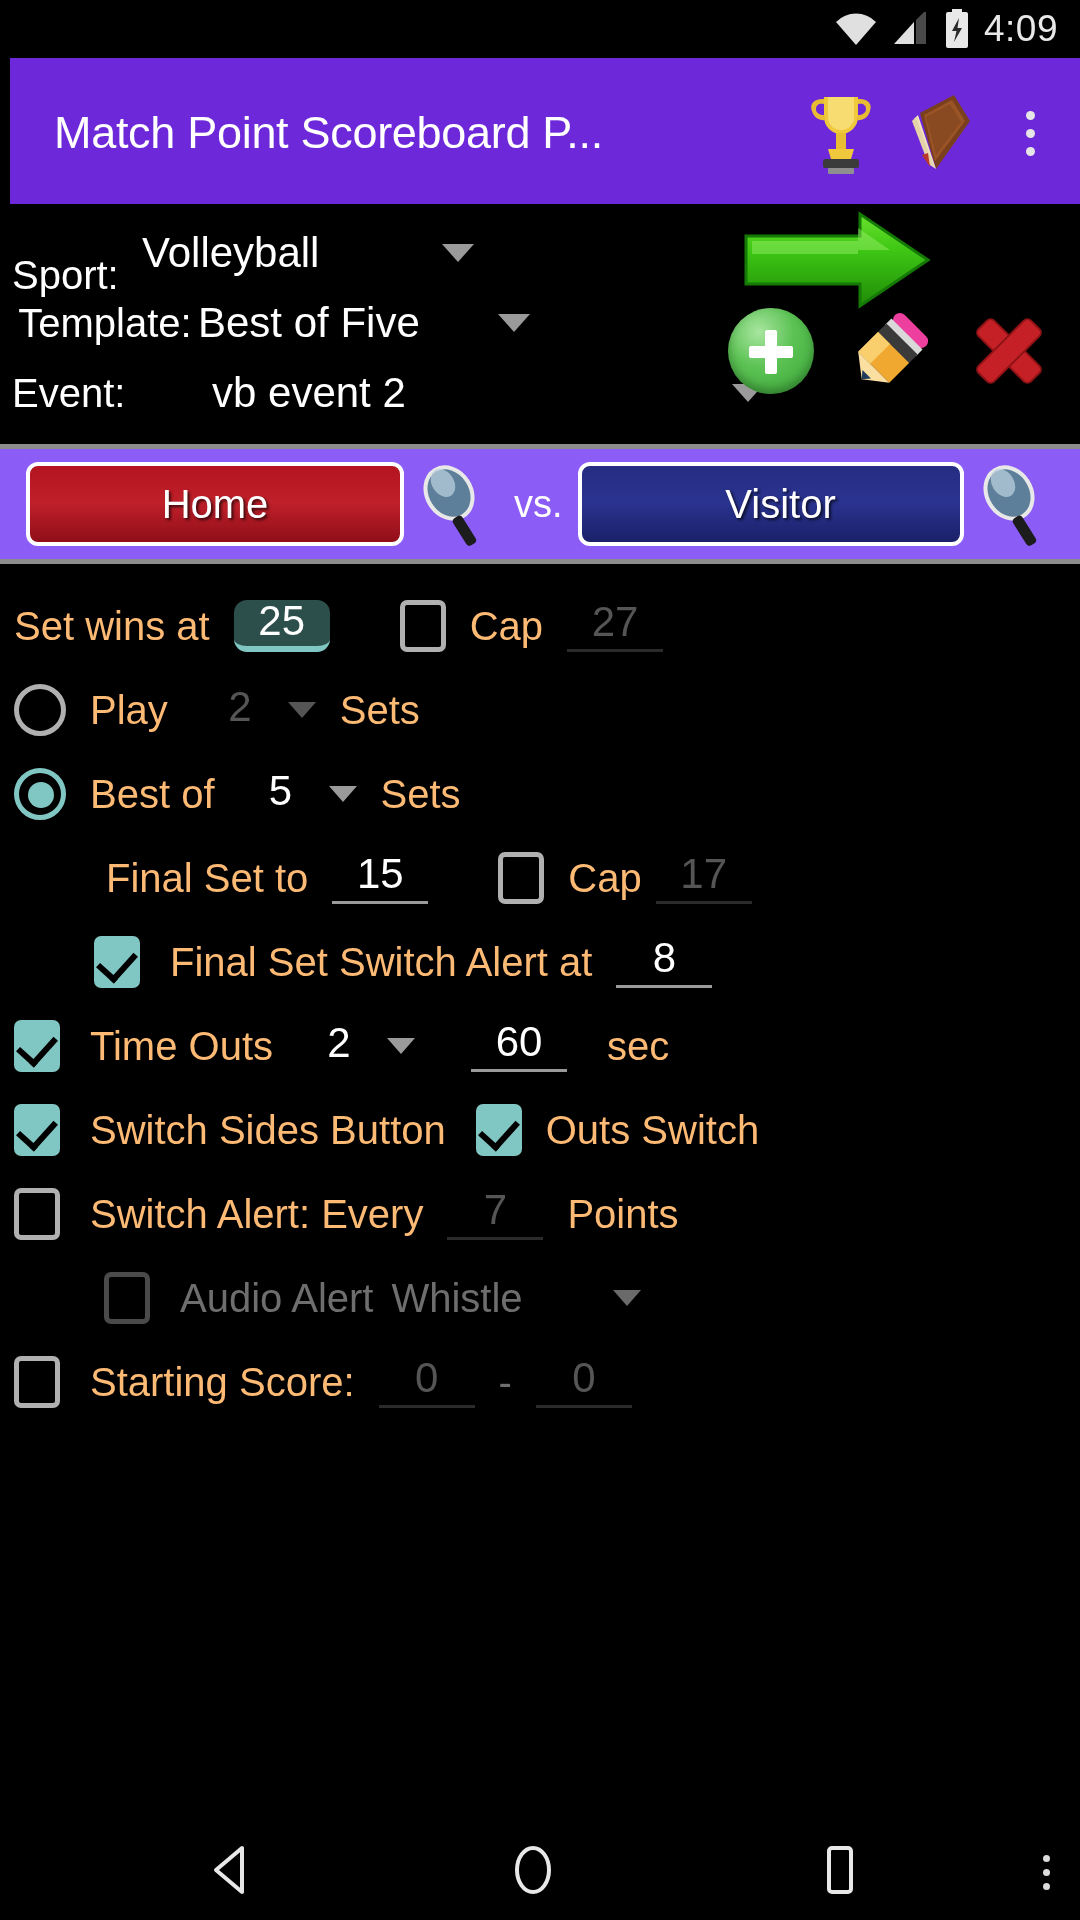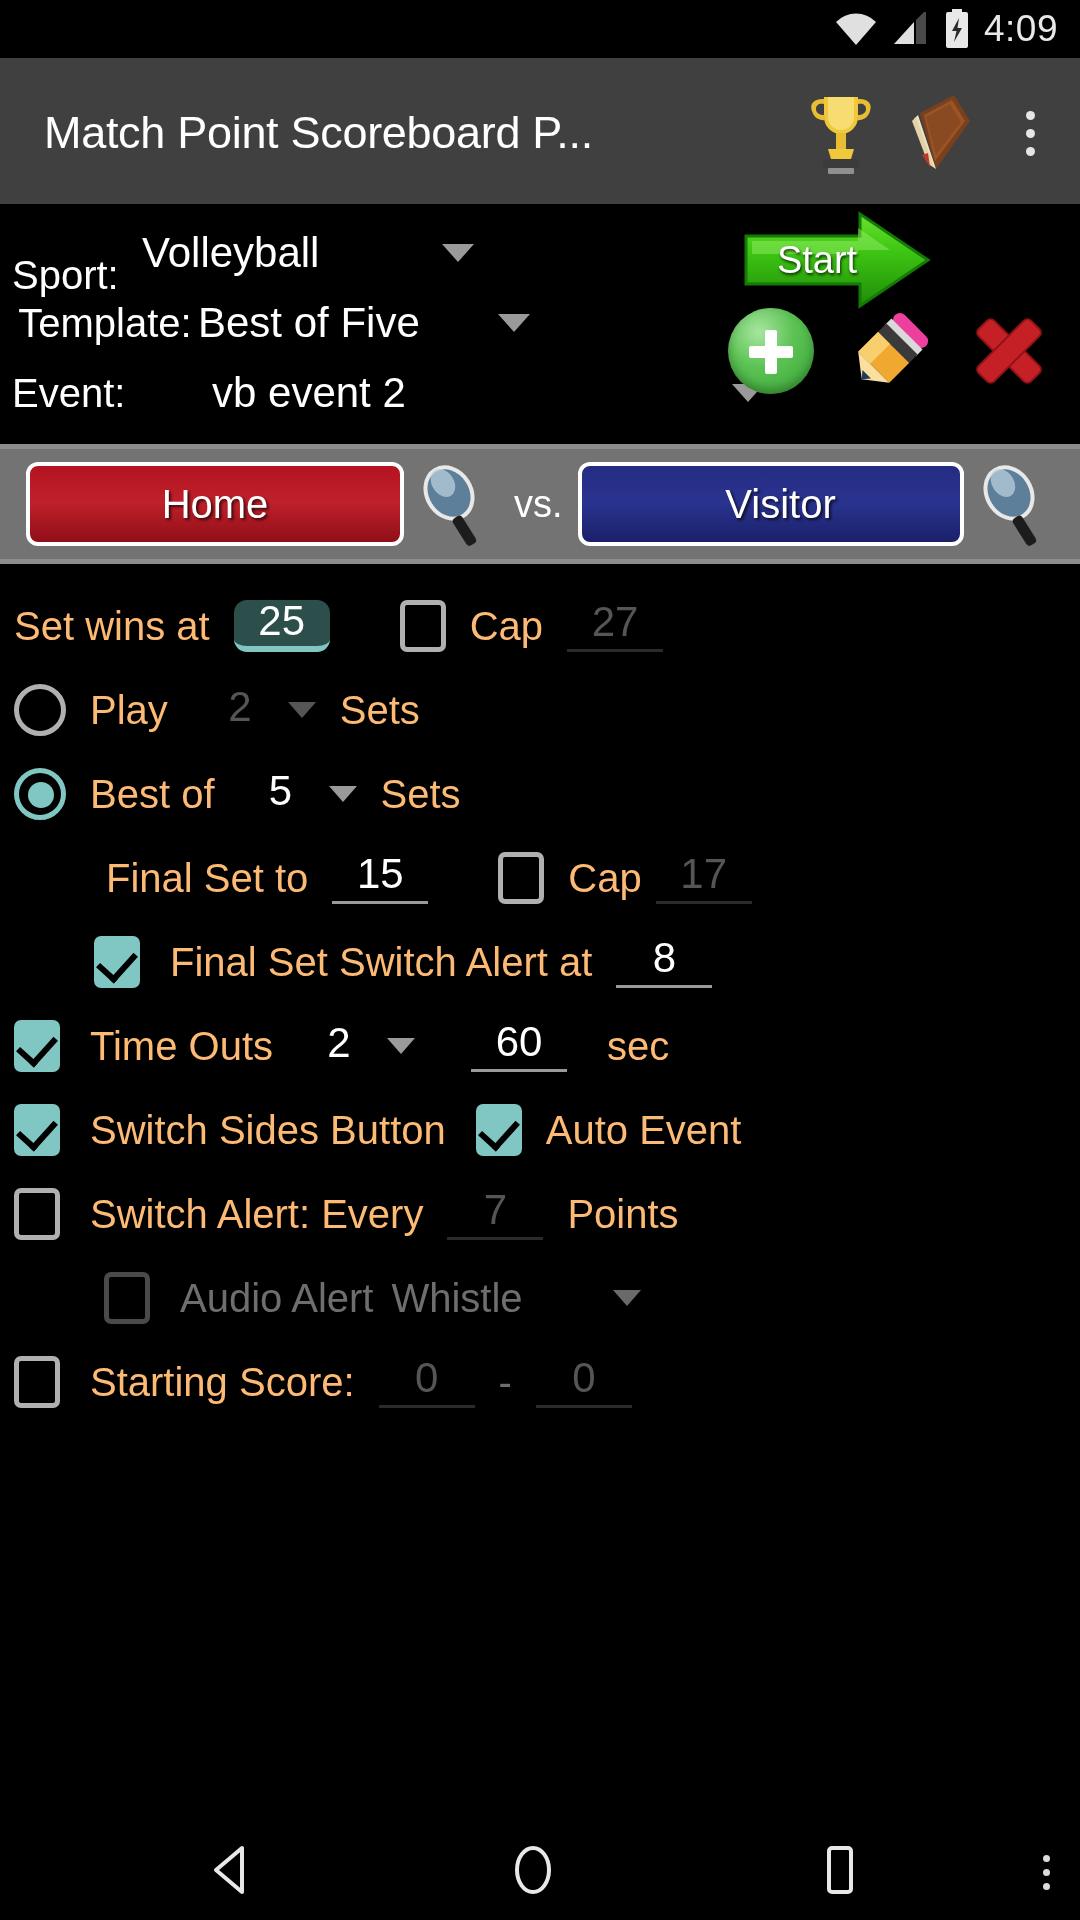--- a/index.html
+++ b/index.html
@@ -16,22 +16,22 @@
   .statusbar {
     height:58px; background:#000;
     display:flex; align-items:center; justify-content:flex-end;
     padding-right:22px; gap:14px;
   }
   .sb-icon { display:flex; align-items:center; }
   .clock { font-size:37px; color:#e8e8e8; letter-spacing:0.5px; }
 
   
   .appbar {
-    height:146px; background:#404040;
-    display:flex; align-items:center; padding:4px 18px 0 44px;
+    height:146px; background:#6d28d9;
+    display:flex; align-items:center; padding:4px 18px 0 44px;margin-left:10px;
   }
   .app-title {
     font-size:45px; font-weight:400; color:#fff; letter-spacing:-0.3px;
     white-space:nowrap; flex:0 0 auto;
   }
   .appbar-spacer { flex:1 1 auto; }
   .appbar-actions { display:flex; align-items:center; gap:28px; padding-right:10px; }
   .trophy-icon, .book-icon { width:74px; height:84px; position:relative; }
   .kebab { width:44px; display:flex; flex-direction:column; align-items:center; gap:9px; }
   .kebab i { display:block; width:9px; height:9px; border-radius:50%; background:#e6e6e6; }
@@ -77,21 +77,21 @@
   }
   .plus-circle:before { left:21px; top:38px; width:44px; height:12px; }
   .plus-circle:after  { left:37px; top:22px; width:12px; height:44px; }
   .pencil-ico { width:84px; height:84px; position:relative; }
   .x-ico { width:86px; height:86px; position:relative; }
 
   .hdiv { height:5px; background:#8c8c8c; }
 
   
   .team-row {
-    height:110px; display:flex; align-items:center; gap:5px; padding:0 10px; background:#737373;
+    height:110px; display:flex; align-items:center; gap:5px; padding:0 10px; background:#8b5cf6;
   }
   .team-btn {
     height:84px; border-radius:12px; border:4px solid #fff;
     display:flex; align-items:center; justify-content:center;
     font-size:40px; color:#fff; text-shadow:2px 2px 3px rgba(0,0,0,.7);
   }
   .team-home { width:378px; background:linear-gradient(180deg,#b3141f 0%,#c0202a 48%,#8f0e18 100%); margin-left:16px; }
   .team-visitor { width:386px; background:linear-gradient(180deg,#252d82 0%,#2a3390 48%,#1a2068 100%);padding-left:20px; }
   .vs-txt { font-size:38px; color:#fff; margin:0 10px; }
   .magnifier { width:78px; height:86px; position:relative; margin:0 6px; }
@@ -236,21 +236,20 @@
         <defs>
           <linearGradient id="gGrn" x1="0" y1="0" x2="0" y2="1">
             <stop offset="0%" stop-color="#6ae02e"></stop>
             <stop offset="38%" stop-color="#3fc814"></stop>
             <stop offset="100%" stop-color="#1f8c08"></stop>
           </linearGradient>
         </defs>
         <path d="M6 26 L120 26 L120 4 L188 50 L120 96 L120 74 L6 74 Z" fill="url(#gGrn)" stroke="#157a05" stroke-width="3"></path>
         <path d="M12 31 L118 31 L118 18 L150 40 L118 40 L118 44 L12 44 Z" fill="#9cef6c" opacity="0.45"></path>
       </svg>
-      <div class="start-txt">Start</div>
     </div>
 
     <div class="ico-row">
       <span class="plus-circle"></span>
       <span class="pencil-ico">
         <svg width="84" height="84" viewBox="0 0 84 84">
           <g transform="rotate(45 42 42)">
             <rect x="20" y="6" width="44" height="14" rx="7" fill="#ec3f9e"></rect>
             <rect x="20" y="18" width="44" height="9" fill="#d9d9d9"></rect>
             <rect x="20" y="25" width="44" height="13" fill="#3a3a3a"></rect>
@@ -365,21 +364,21 @@
       <span class="lbl">sec</span>
     </div>
 
     <div class="srow">
       <span class="cb on"></span>
       <span class="gap30"></span>
       <span class="lbl">Switch Sides Button</span>
       <span class="gap30"></span>
       <span class="cb on"></span>
       <span class="gap24"></span>
-      <span class="lbl">Auto Event</span>
+      <span class="lbl">Outs Switch</span>
     </div>
 
     <div class="srow">
       <span class="cb off"></span>
       <span class="gap30"></span>
       <span class="lbl">Switch Alert: Every</span>
       <span class="gap24"></span>
       <span class="fld dim">7</span>
       <span class="gap24"></span>
       <span class="lbl">Points</span>

